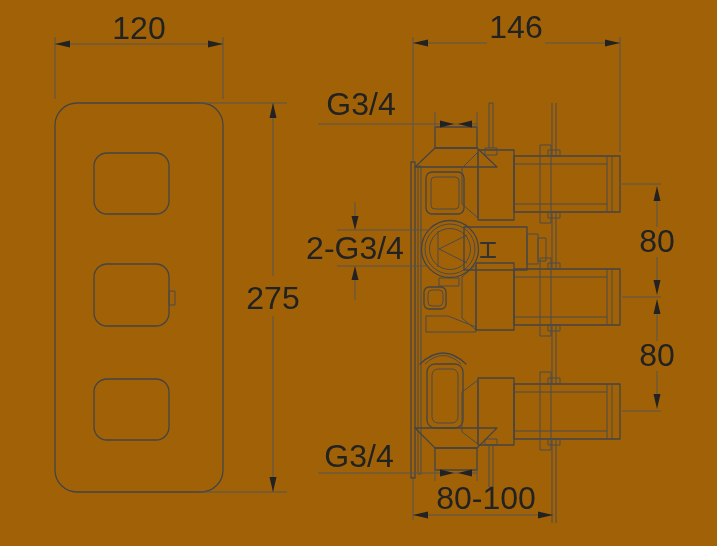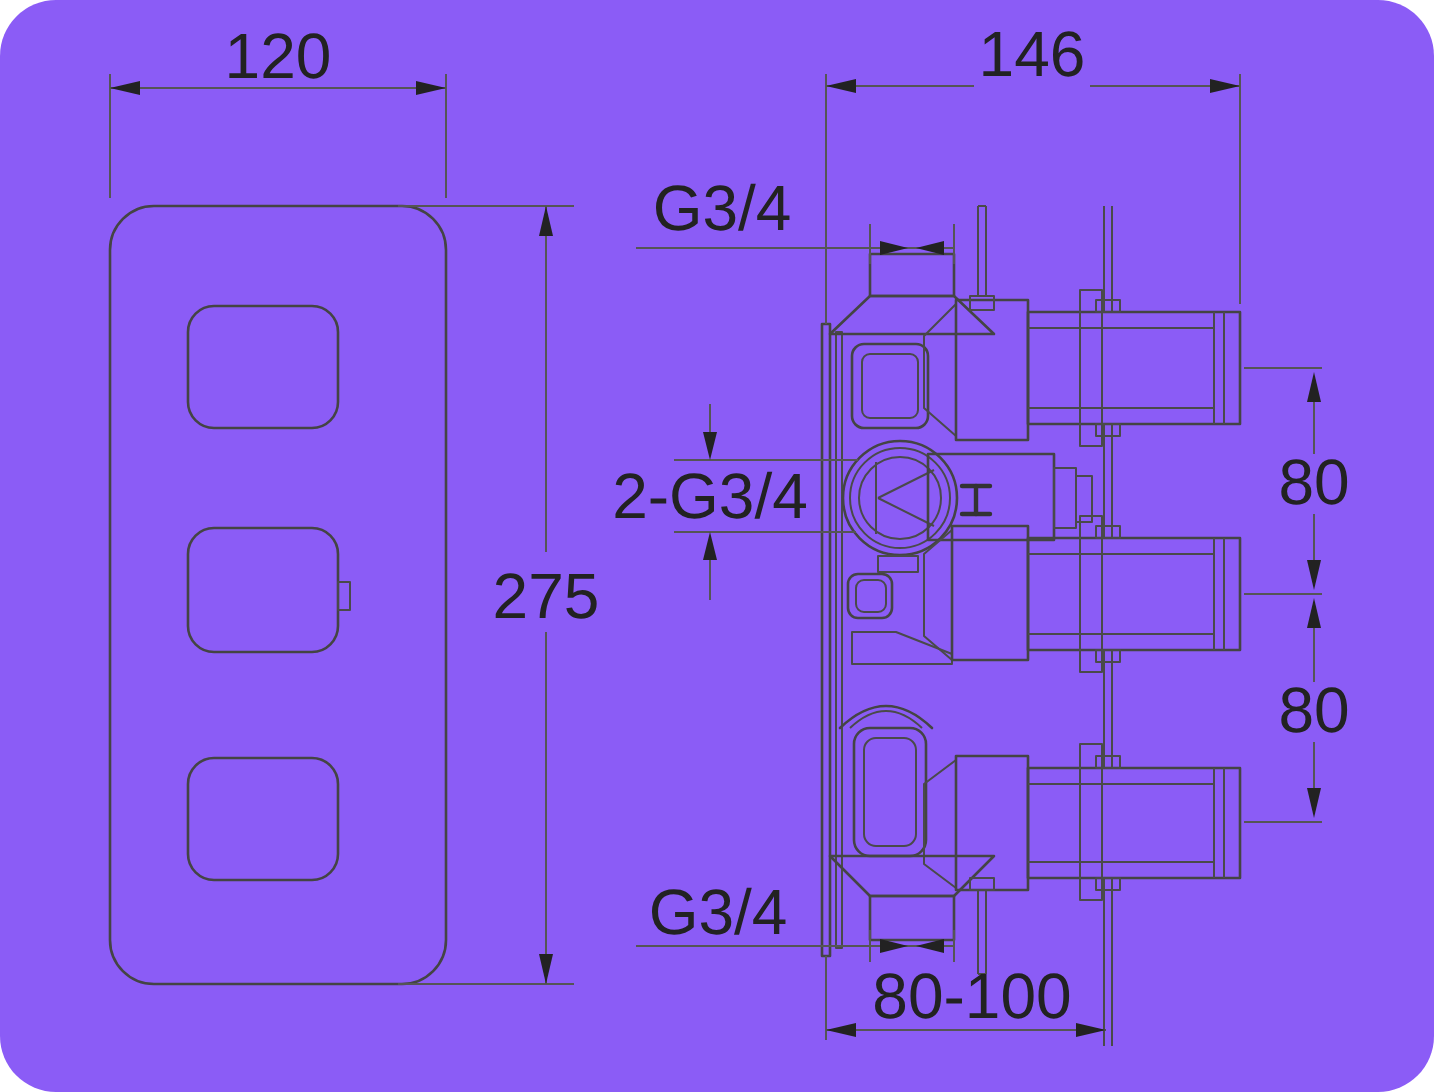--- a/index.html
+++ b/index.html
@@ -1,16 +1,16 @@
 <!DOCTYPE html>
 <html><head>
 <meta charset="utf-8">
 <style>
   html,body{margin:0;padding:0;background:#ffffff;}
-  .canvas{position:relative;width:717px;height:546px;background:#8b5cf6;overflow:hidden;border-radius:28px;}
+  .canvas{position:relative;width:717px;height:546px;background:#a16207;overflow:hidden;}
   svg{position:absolute;left:0;top:0;}
   .geo{stroke:#444;stroke-width:1.3;fill:none;stroke-linejoin:round;stroke-linecap:round;}
   .geo-thin{stroke:#4a4a4a;stroke-width:1;fill:none;stroke-linejoin:round;}
   .dimline{stroke:#555;stroke-width:1;fill:none;}
   .arrow{fill:#222;stroke:none;}
   .dim{font-family:"Liberation Sans", sans-serif;fill:#222;font-size:32px;text-anchor:middle;}
   .mark{stroke:#333;stroke-width:2.2;fill:none;stroke-linecap:round;}
 </style>
 </head>
 <body>

